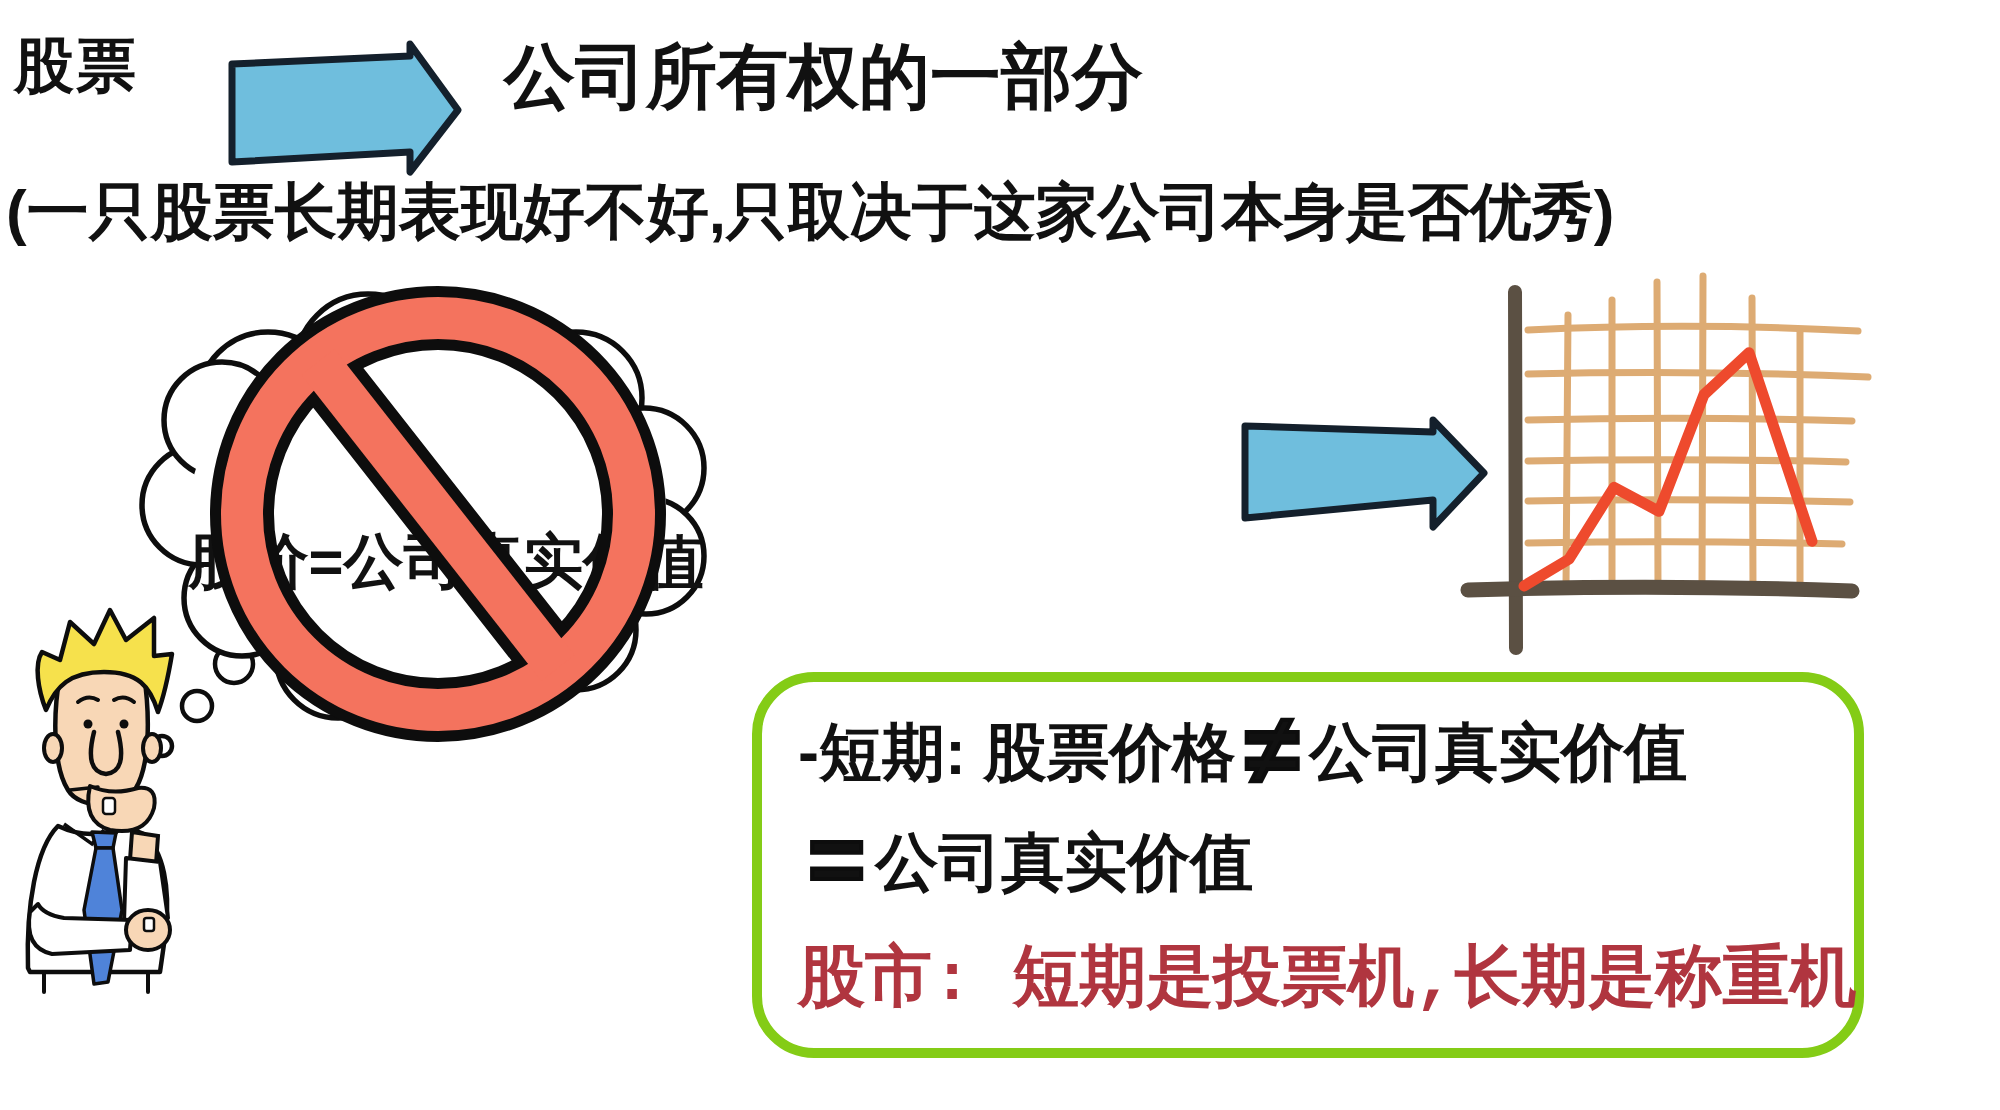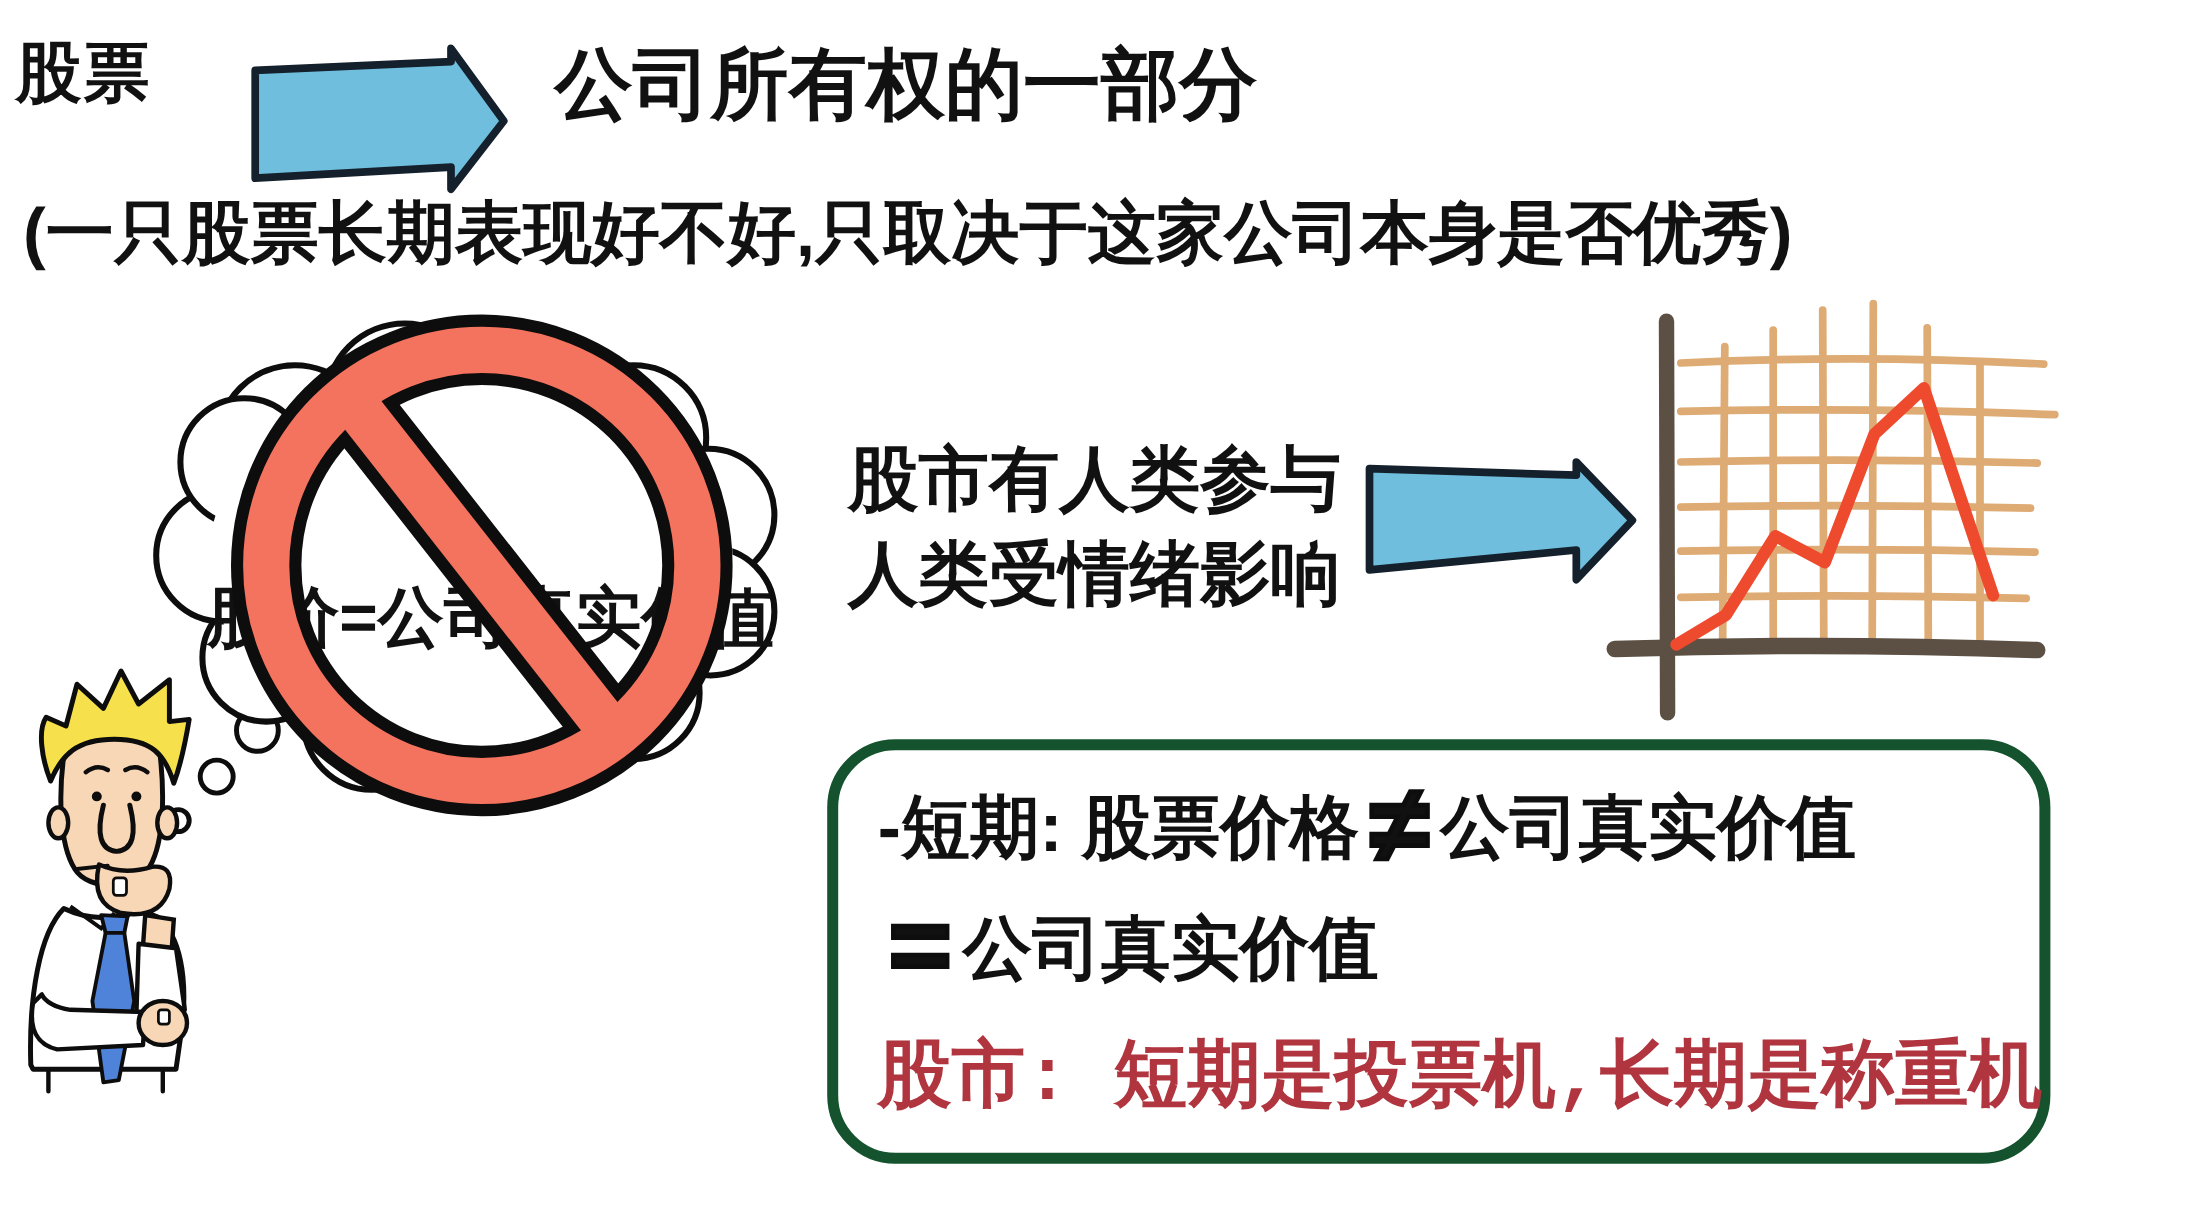--- a/index.html
+++ b/index.html
@@ -3,25 +3,25 @@
 <meta charset="utf-8">
 <style>
   html,body{margin:0;padding:0;background:#ffffff;}
   .stage{
     position:relative;width:2000px;height:1110px;background:#ffffff;overflow:hidden;
     font-family:"Liberation Sans","DejaVu Sans",sans-serif;color:#111;
   }
   .abs{position:absolute;}
   .term{left:14px;top:26px;font-size:60px;font-weight:700;letter-spacing:2px;}
   .definition{left:504px;top:30px;font-size:71px;font-weight:700;letter-spacing:0px;text-align:center;}
-  .subtitle{left:21px;top:170px;font-size:62px;font-weight:600;letter-spacing:0px;white-space:nowrap;}
+  .subtitle{left:6px;top:170px;font-size:62px;font-weight:600;letter-spacing:0px;white-space:nowrap;}
   .midnote{left:752px;top:392px;width:486px;text-align:center;font-size:64px;font-weight:600;line-height:1.36;}
   .cbox{
     left:752px;top:672px;width:1112px;height:386px;box-sizing:border-box;
-    border:10px solid #14532d;border-radius:62px;background:#fff;
+    border:10px solid #84cc16;border-radius:62px;background:#fff;
     display:flex;flex-direction:column;justify-content:space-around;
     padding:16px 30px 14px 36px;
   }
   .crow{display:flex;align-items:center;font-size:63px;font-weight:600;white-space:nowrap;}
   .sym{
     font-size:98px;font-weight:900;line-height:0.8;margin:0 10px;
     transform:translateY(-4px);-webkit-text-stroke:4px #0d0d0d;
   }
   .crow-red{font-size:67px;font-weight:700;color:var(--conclusion-red,#b0353f);font-family:Liberation Mono, monospace;}
   svg{position:absolute;left:0;top:0;}
@@ -132,24 +132,20 @@
 
       <path d="M82,186 Q74,222 102,230 Q138,236 146,208 Q150,186 130,188 Q104,196 82,186 Z" style="fill:var(--skin,#f8d7b6);stroke:var(--ink,#0d0d0d);" stroke-width="4" stroke-linejoin="round"></path>
       <rect x="95" y="198" width="12" height="16" rx="3" fill="#ffffff" style="stroke:var(--ink,#0d0d0d);" stroke-width="2.5"></rect>
     </g>
   </svg>
 
   <div class="abs term">股票</div>
   <div class="abs definition">公司所有权的一部分</div>
   <div class="abs subtitle">(一只股票长期表现好不好,只取决于这家公司本身是否优秀)</div>
 
-  <div class="abs midnote">
-    <div>股市有人类参与</div>
-    <div>人类受情绪影响</div>
-  </div>
 
   <div class="abs cbox">
     <div class="crow">
       <span>-短期: 股票价格</span>
       <span class="sym">≠</span>
       <span>公司真实价值</span>
     </div>
     <div class="crow">
       <span class="sym">=</span>
       <span>公司真实价值</span>

